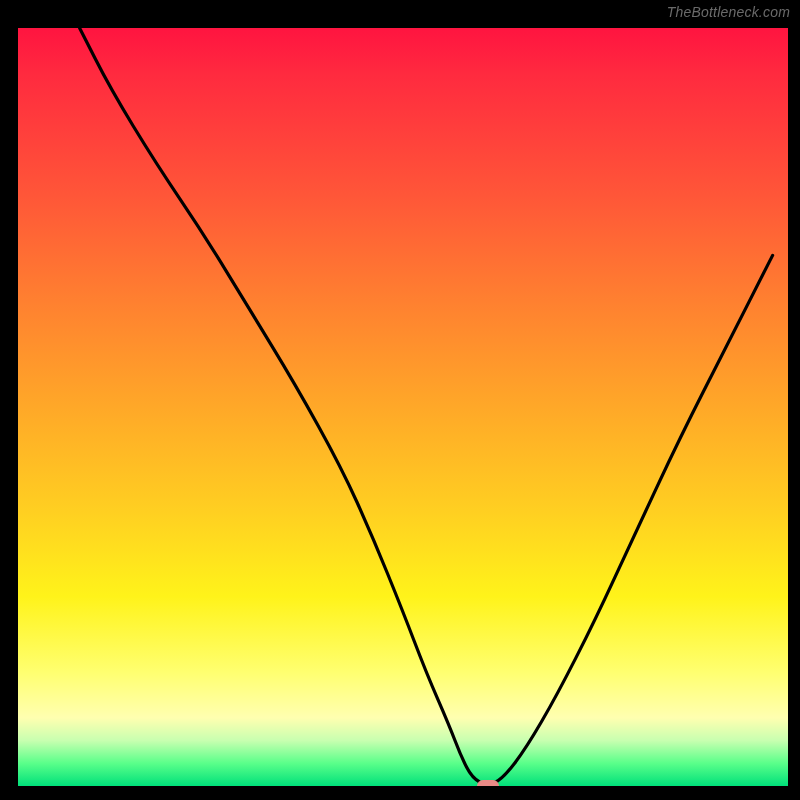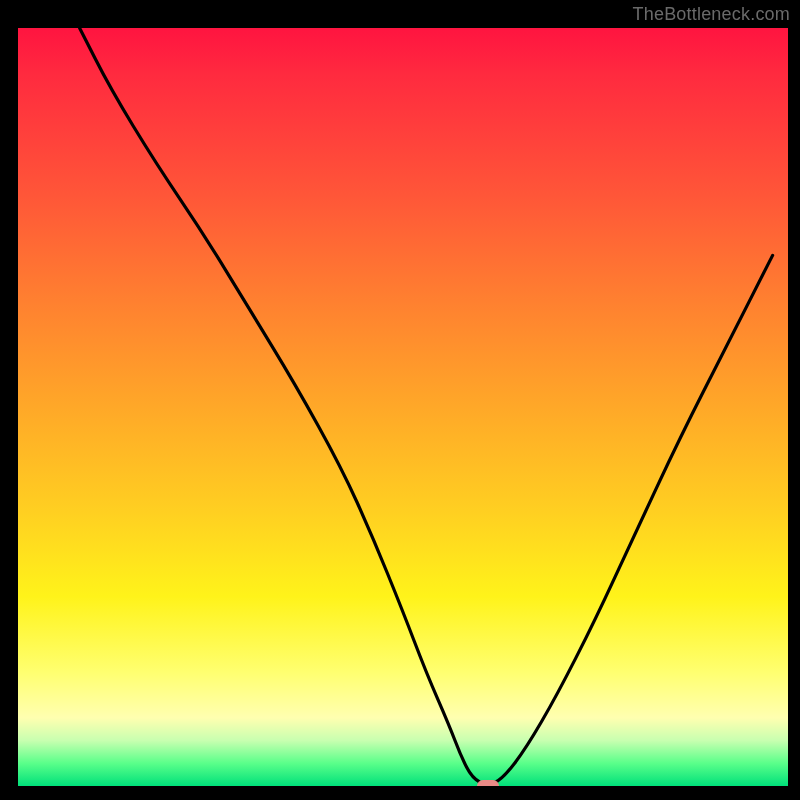--- a/index.html
+++ b/index.html
@@ -15,24 +15,25 @@
     position: relative;
     width: 800px;
     height: 800px;
     background: #000;
   }
   .watermark {
     position: absolute;
     top: 4px;
     right: 10px;
     color: #6a6a6a;
-    font-size: 18px;
+    font-size: 14px;
     font-weight: 500;
     letter-spacing: 0.2px;
     z-index: 10;
+    font-style: italic;
   }
   .plot-area {
     position: absolute;
     left: 18px;
     top: 28px;
     width: 770px;
     height: 758px;
     overflow: hidden;
   }
   .gradient {

